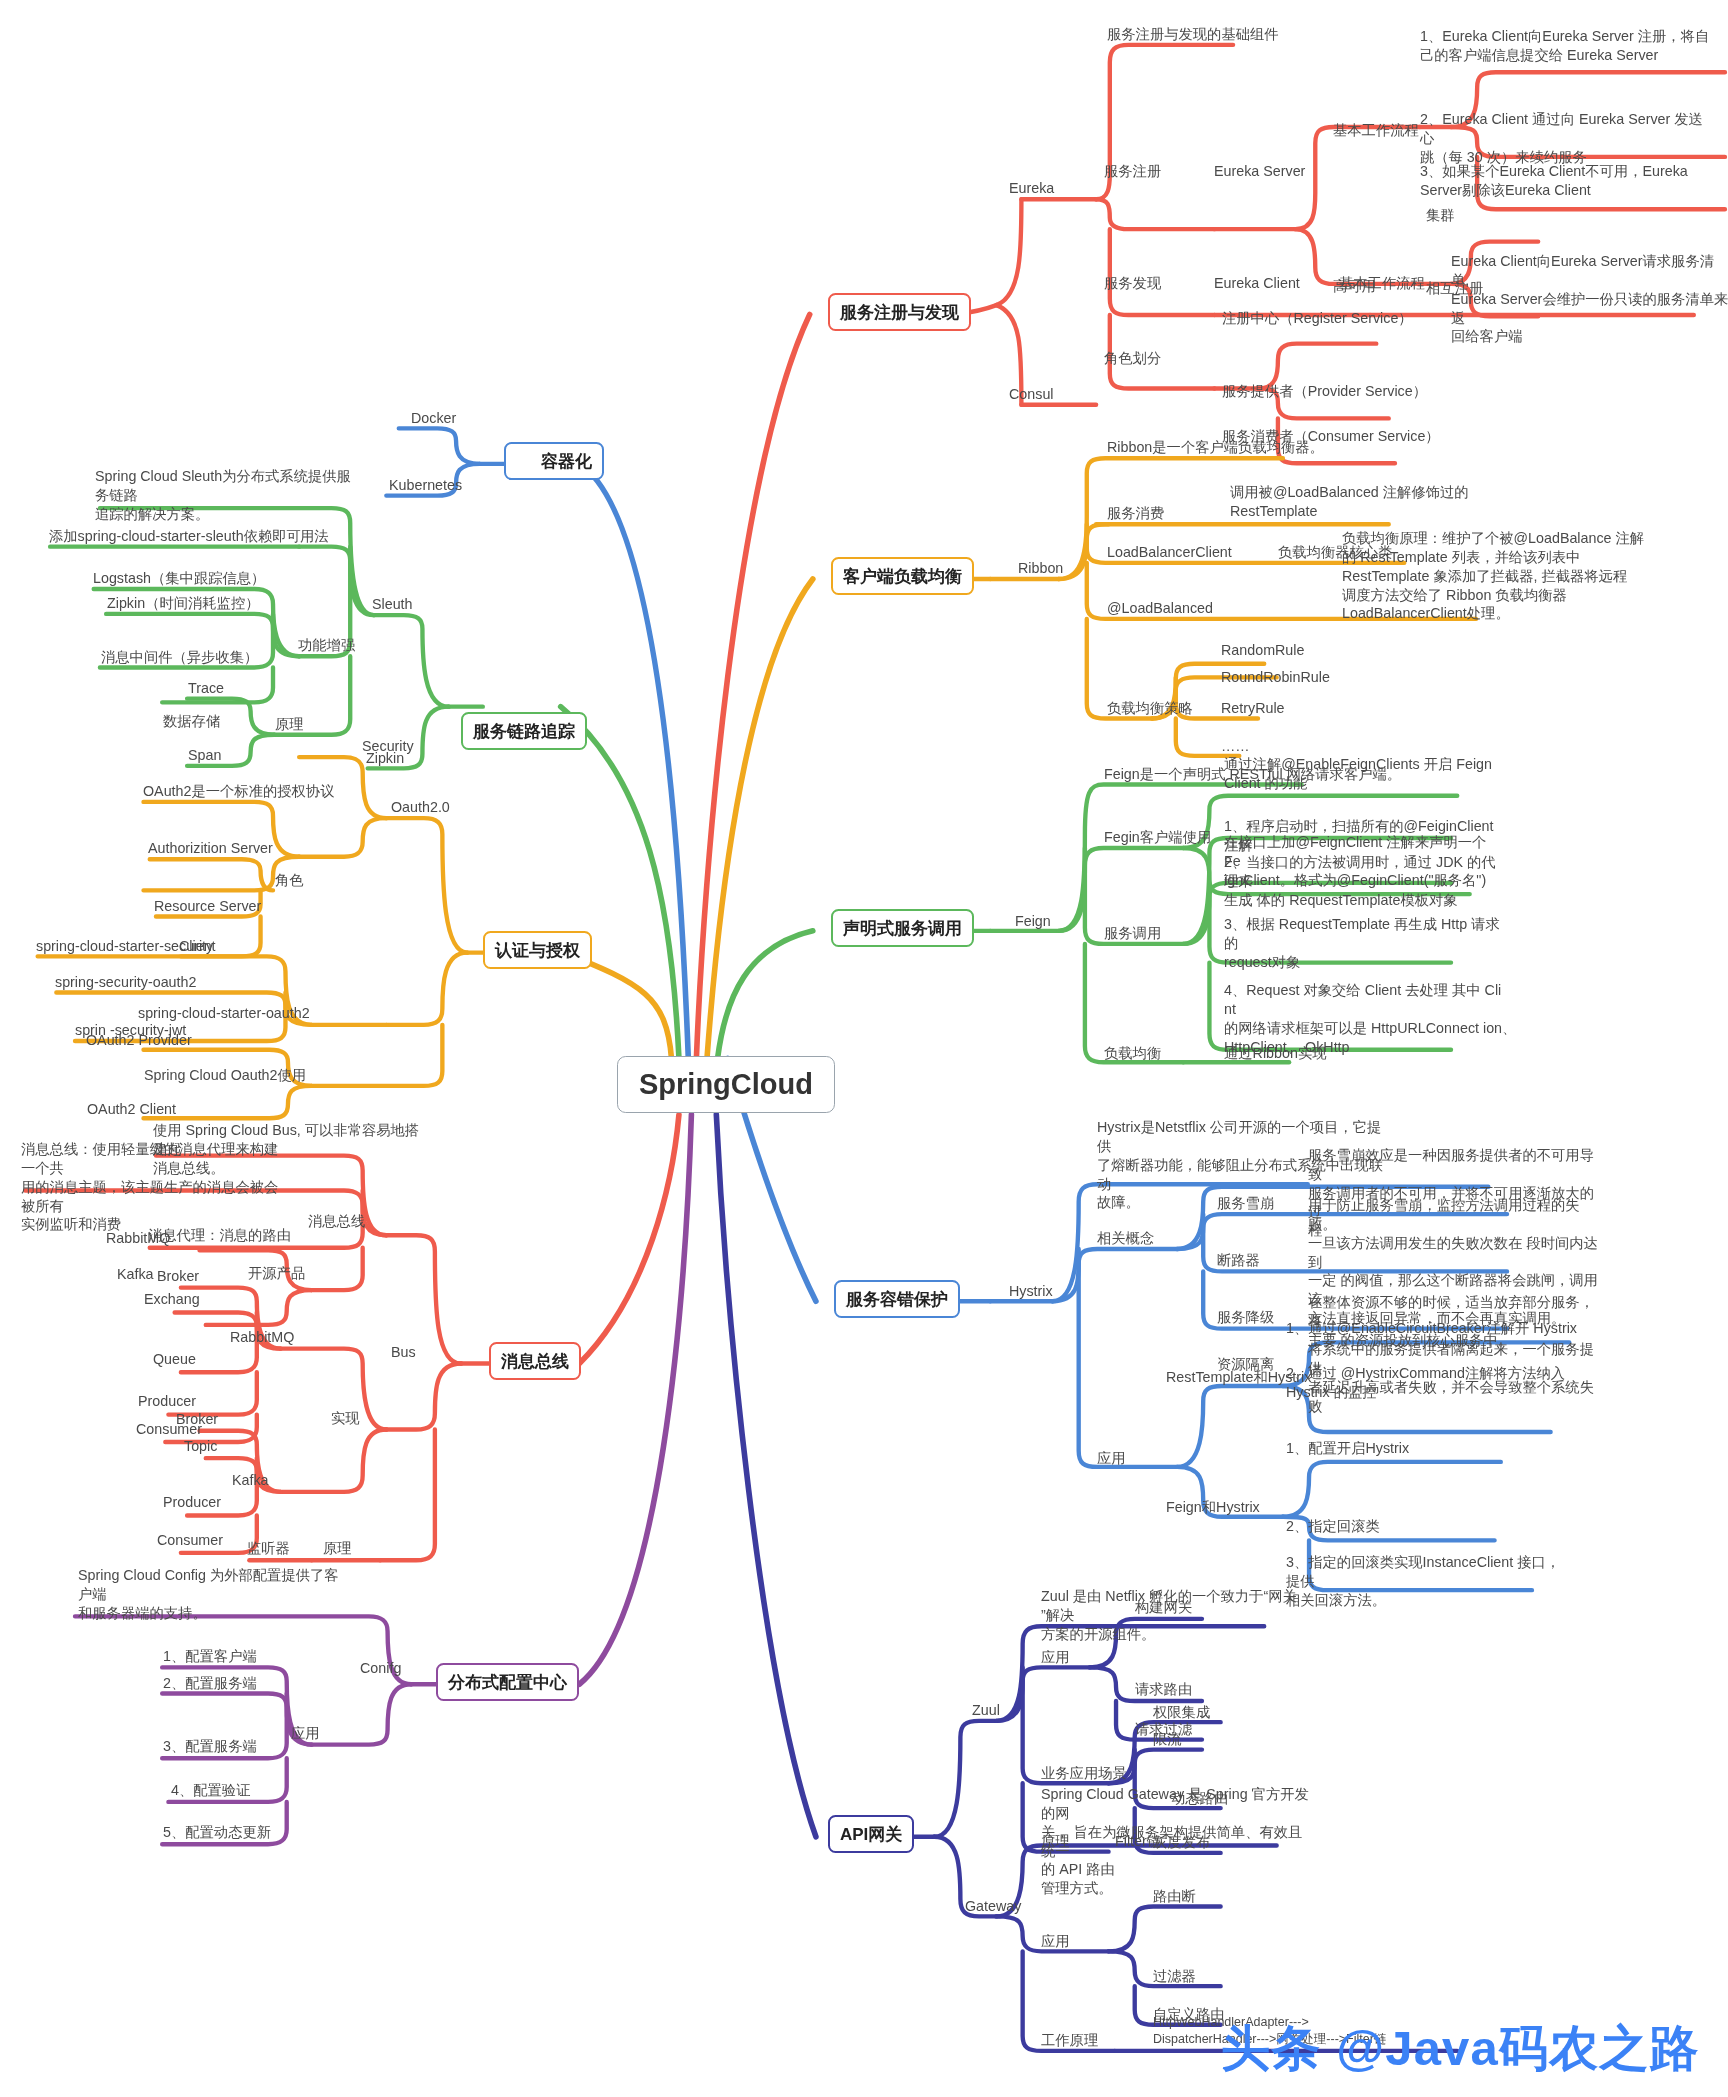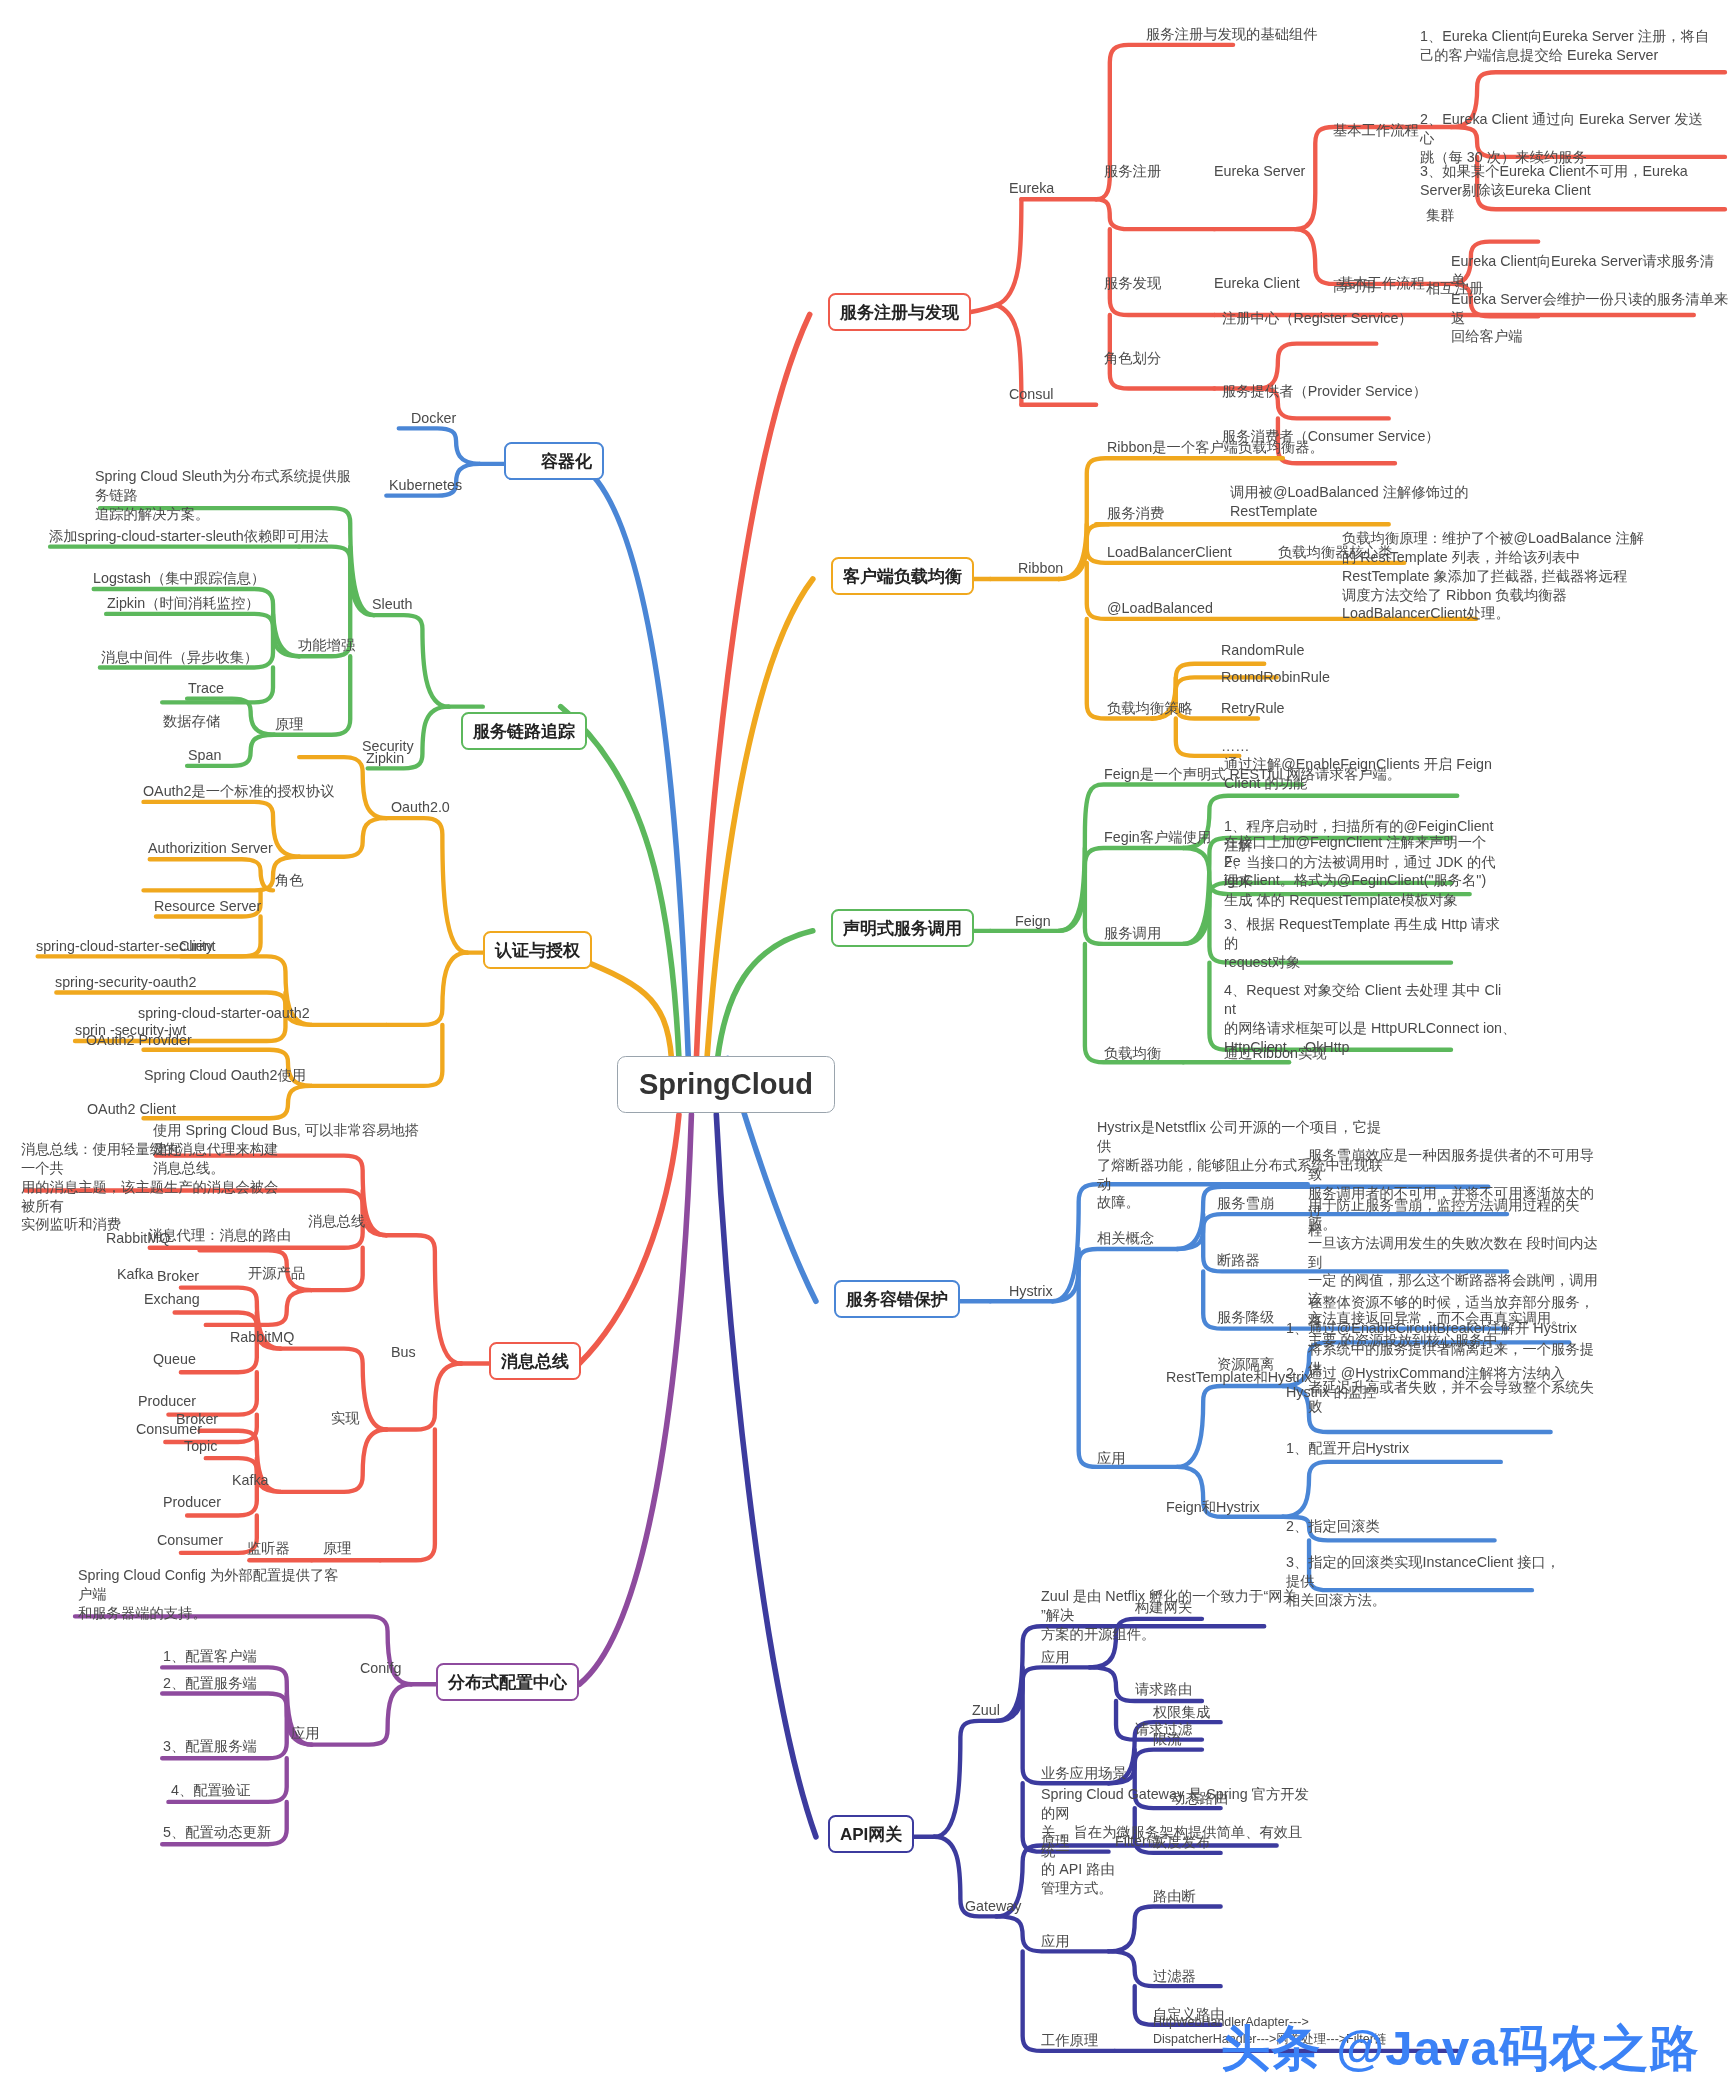--- a/index.html
+++ b/index.html
@@ -250,21 +250,21 @@
   <div class="branch" style="left:828px;top:1815px;border-color:#3c3b9e;">API网关</div>
 
   <div class="branch" style="left:504px;top:442px;border-color:#4a86d6;padding-left:35px;">容器化</div>
   <div class="branch" style="left:461px;top:712px;border-color:#5cb85c;">服务链路追踪</div>
   <div class="branch" style="left:483px;top:931px;border-color:#f0a81e;">认证与授权</div>
   <div class="branch" style="left:489px;top:1342px;border-color:#ef5b4c;">消息总线</div>
   <div class="branch" style="left:436px;top:1663px;border-color:#8e4b9e;">分布式配置中心</div>
 
   <div class="nd" style="left:1009px;top:179px;">Eureka</div>
   <div class="nd" style="left:1009px;top:385px;">Consul</div>
-  <div class="nd" style="left:1107px;top:25px;margin-left:39px;">服务注册与发现的基础组件</div>
+  <div class="nd" style="left:1107px;top:25px;">服务注册与发现的基础组件</div>
   <div class="nd" style="left:1104px;top:162px;">服务注册</div>
   <div class="nd" style="left:1214px;top:162px;">Eureka Server</div>
   <div class="nd" style="left:1333px;top:121px;">基本工作流程</div>
   <div class="nd" style="left:1420px;top:27px;width:293px;">1、Eureka Client向Eureka Server 注册，将自
 己的客户端信息提交给 Eureka Server</div>
   <div class="nd" style="left:1420px;top:110px;width:293px;">2、Eureka Client 通过向 Eureka Server 发送心
 跳（每 30 次）来续约服务</div>
   <div class="nd" style="left:1420px;top:162px;width:293px;">3、如果某个Eureka Client不可用，Eureka
 Server剔除该Eureka Client</div>
   <div class="nd" style="left:1333px;top:277px;">高可用</div>

